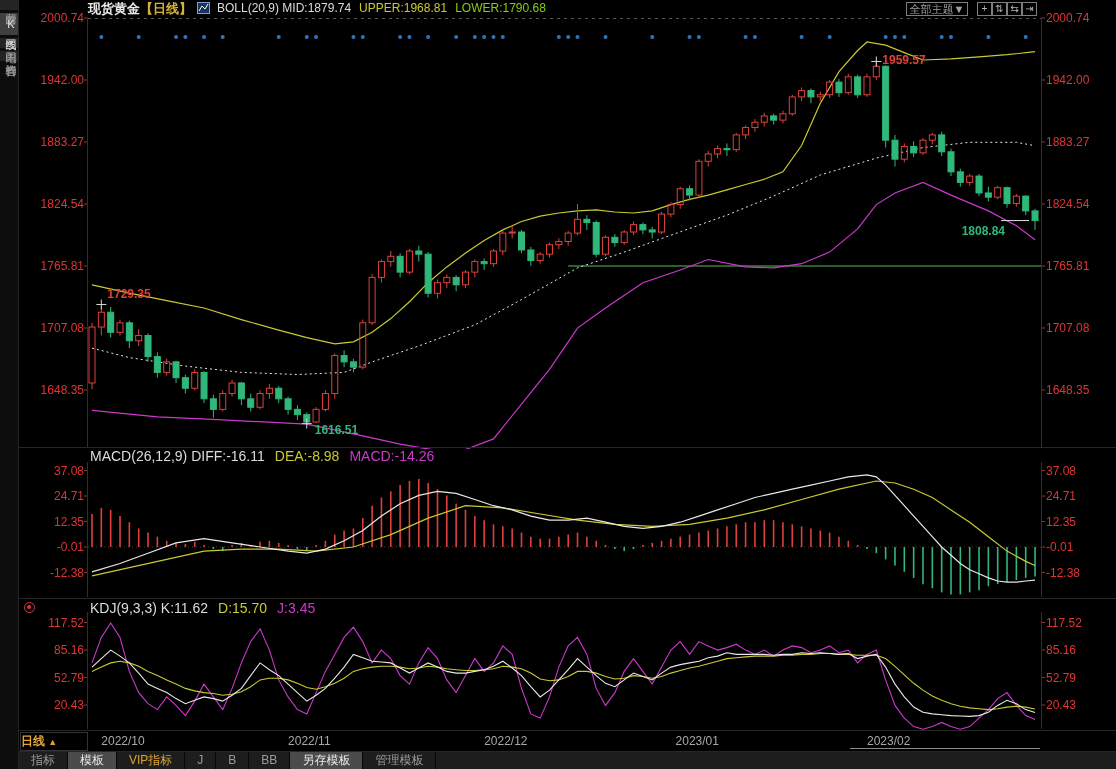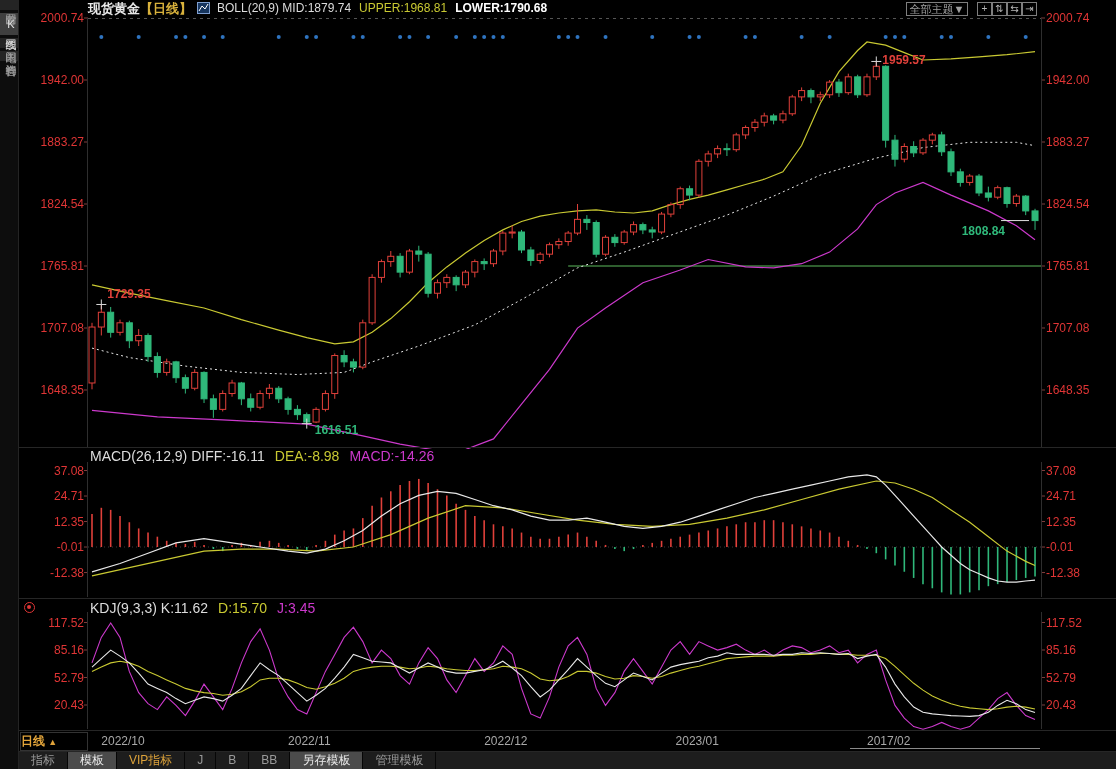--- a/index.html
+++ b/index.html
@@ -9,21 +9,21 @@
   #sidebar{left:0;top:0;width:18px;height:769px;background:#0d0d0d;border-right:1px solid #242424;z-index:6;}
   .side-item{width:18px;margin-bottom:3px;padding:5px 0;background:#242424;color:#9a9a9a;
      font-size:11px;writing-mode:vertical-rl;text-orientation:upright;text-align:center;cursor:default;}
   .side-item.sel{background:#3f3f3f;color:#e0e0e0;}
   #header{left:88px;top:1px;height:15px;z-index:7;white-space:nowrap;font-size:12px;}
   #header span{vertical-align:top;line-height:15px;}
   .t-symbol{color:#e8e8e8;font-weight:bold;font-size:13px;}
   .t-period{color:#d9b23c;font-weight:bold;font-size:13px;margin-right:5px;}
   .t-boll{color:#dcdcdc;margin:0 8px 0 5px;}
   .t-upper{color:#c9c932;margin-right:8px;}
-  .t-lower{color:#ffffff;font-weight:bold;}
+  .t-lower{color:#84cc16;}
   #theme-dd{left:906px;top:2px;width:60px;height:12px;border:1px solid #7e7e7e;color:#9f9f9f;
      font-size:11px;line-height:12px;text-align:center;z-index:7;cursor:pointer;}
   .ctl-btn{top:2px;width:13px;height:12px;border:1px solid #7e7e7e;color:#b5b5b5;font-size:10px;
      line-height:12px;text-align:center;z-index:7;cursor:pointer;position:absolute;}
   .axl{color:#e03535;font-size:12px;z-index:4;transform:translateY(-50%);position:absolute;}
   .axl.l{left:18px;width:66px;text-align:right;}
   .axl.r{left:1046px;width:68px;text-align:left;}
   .ph{font-size:14px;z-index:6;white-space:nowrap;}
   .ph .w{color:#dcdcdc;} .ph .y{color:#c9c932;margin-left:10px;} .ph .m{color:#cc39cc;margin-left:10px;}
   #kdj-ico{left:24px;top:602px;width:9px;height:9px;border:1px solid #e03535;border-radius:50%;z-index:6;cursor:pointer;}
@@ -635,13 +635,13 @@
 <div class="axl l" style="top: 650.001px;">85.16</div>
 <div class="axl r" style="top: 650.001px;">85.16</div>
 <div class="axl l" style="top: 677.505px;">52.79</div>
 <div class="axl r" style="top: 677.505px;">52.79</div>
 <div class="axl l" style="top: 705px;">20.43</div>
 <div class="axl r" style="top: 705px;">20.43</div>
 <div class="date-lbl" style="left: 101.337px;">2022/10</div>
 <div class="date-lbl" style="left: 288.077px;">2022/11</div>
 <div class="date-lbl" style="left: 484.154px;">2022/12</div>
 <div class="date-lbl" style="left: 675.562px;">2023/01</div>
-<div class="date-lbl" style="left: 866.971px;">2017/02</div>
+<div class="date-lbl" style="left: 866.971px;">2023/02</div>
 
 </body></html>

